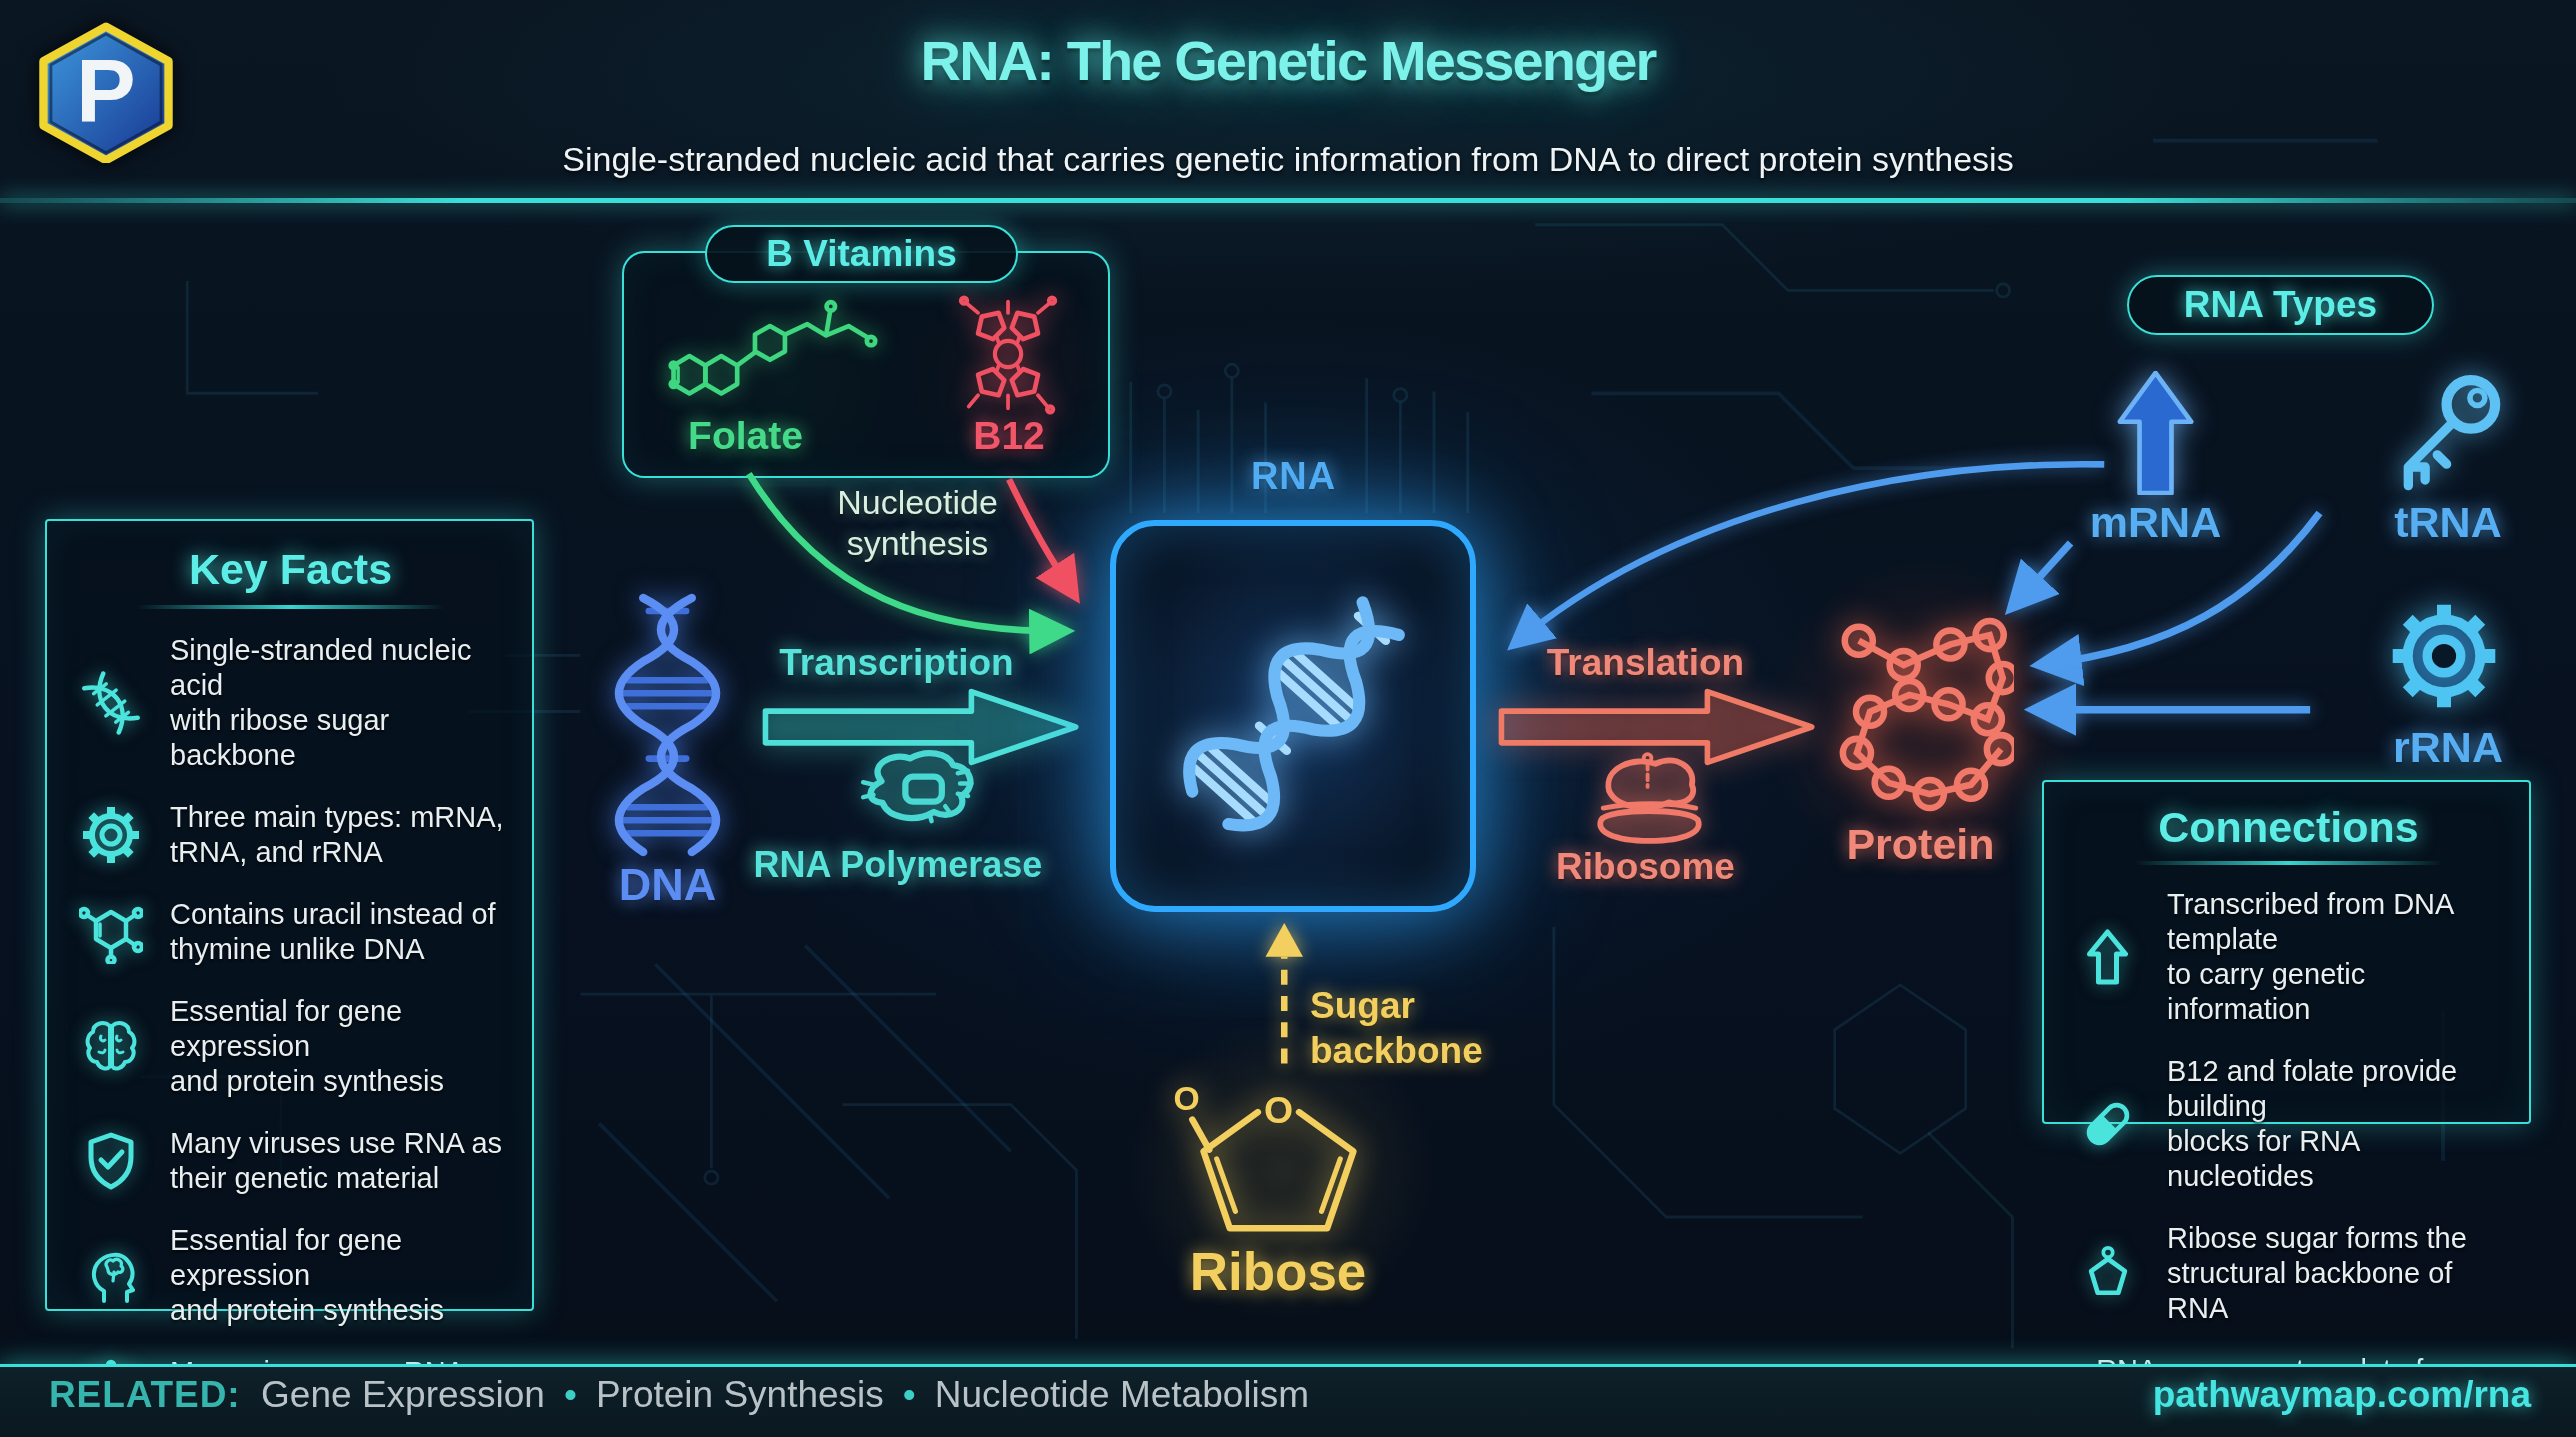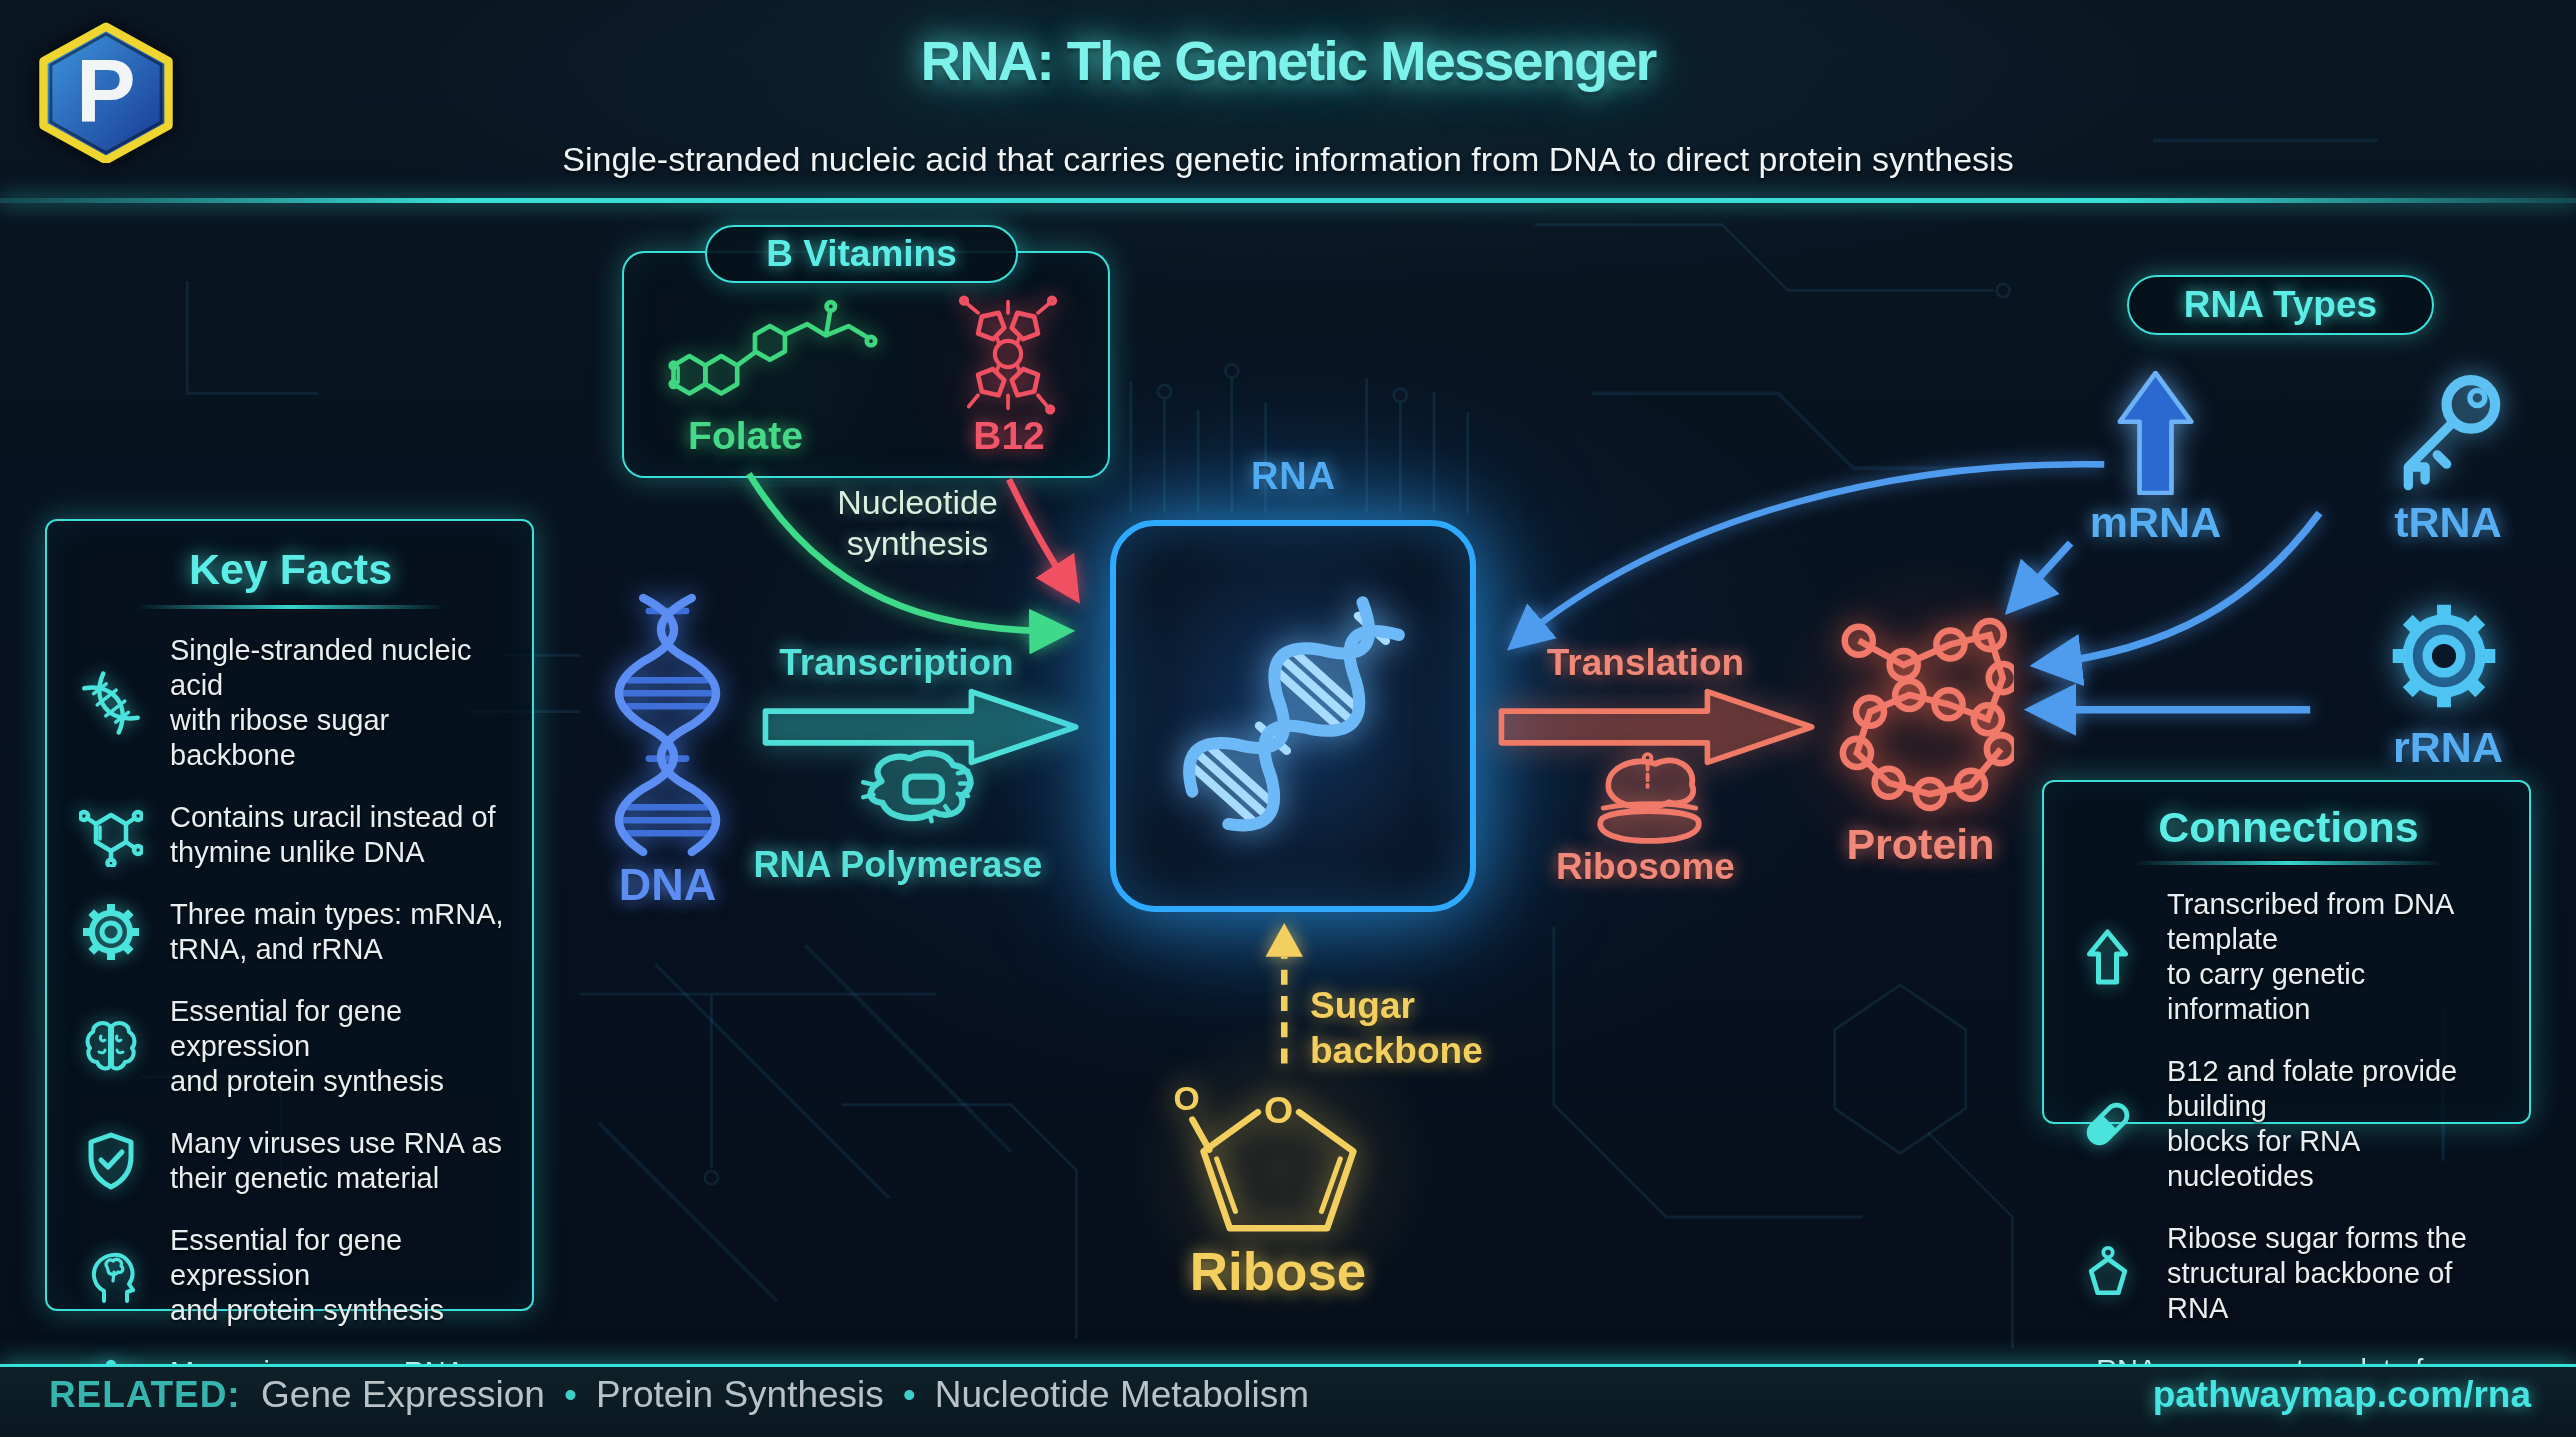--- a/index.html
+++ b/index.html
@@ -16,21 +16,21 @@
   
   .title{
     left:0;right:0;top:28px;text-align:center;font-size:56px;font-weight:bold;letter-spacing:-1.9px;
     color:#7df2ea;text-shadow:0 0 28px rgba(90,240,230,.85),0 0 66px rgba(90,240,230,.45),0 3.7px 2.8px rgba(0,0,0,.6);
   }
   .subtitle{left:0;right:0;top:140px;text-align:center;font-size:34px;color:#eef4f6;text-shadow:0 1.9px 3.7px rgba(0,0,0,.7);}
   .hdr-divider{left:0;right:0;top:198px;height:4.7px;
     background:linear-gradient(90deg,rgba(54,224,216,.25),#3ae0d8 18%,#3ae0d8 82%,rgba(54,224,216,.25));
     box-shadow:0 0 20.6px rgba(58,224,216,.8);}
   
-  .panel{background:rgba(6,18,28,.74);border:2.8px solid #3ae0d8;border-radius:12px;
+  .panel{background:rgba(6,18,28,.74);border:2.8px solid #3ae0d8;border-radius:4px;
     box-shadow:0 0 30px rgba(58,224,216,.35), inset 0 0 43px rgba(58,224,216,.06);}
   .panel-title{font-size:43px;font-weight:bold;color:#5ceee6;text-align:center;
     text-shadow:0 0 19px rgba(80,240,230,.8);}
   .tdiv{height:3.7px;background:linear-gradient(90deg,rgba(58,224,216,0),rgba(58,224,216,.95),rgba(58,224,216,0));border-radius:1.9px;}
   .row{display:flex;align-items:center;gap:24px;margin-bottom:27px;}
   .row-ic{flex:0 0 71px;display:flex;justify-content:center;}
   .row-tx{font-size:29px;line-height:35px;color:#e9eff1;text-shadow:0 1.9px 2.8px rgba(0,0,0,.7);}
   .icn{filter:drop-shadow(0 0 8.4px rgba(75,228,221,.55));}
   .pill{border:2.8px solid #3ae0d8;border-radius:41px;background:rgba(5,18,28,.92);
     display:flex;align-items:center;justify-content:center;
@@ -122,46 +122,46 @@
           <path d="M24 14 H40 M20 25 H44 M20 39 H44 M24 50 H40" stroke-width="3.5"></path>
         </g>
       </svg>
     </span>
     <span class="row-tx pre">Single-stranded nucleic acid
 with ribose sugar backbone</span>
   </div>
 
   <div class="row">
     <span class="row-ic">
+      <svg class="icn" width="64" height="64" viewBox="0 0 64 64" fill="none" stroke="#4be4dd">
+        <circle cx="32" cy="32" r="9" stroke-width="5"></circle>
+        <circle cx="32" cy="32" r="19" stroke-width="6"></circle>
+        <g stroke-width="8" stroke-linecap="butt">
+          <path d="M52 32 H60 M46.1 46.1 L51.8 51.8 M32 52 V60 M17.9 46.1 L12.2 51.8 M12 32 H4 M17.9 17.9 L12.2 12.2 M32 12 V4 M46.1 17.9 L51.8 12.2"></path>
+        </g>
+      </svg>
+    </span>
+    <span class="row-tx pre">Three main types: mRNA,
+tRNA, and rRNA</span>
+  </div>
+
+  <div class="row">
+    <span class="row-ic">
       <svg class="icn" width="64" height="64" viewBox="0 0 64 64" fill="none" stroke="#4be4dd" stroke-width="4.5" stroke-linecap="round" stroke-linejoin="round">
         <polygon points="32,12 47,21 47,39 32,48 17,39 17,21"></polygon>
         <path d="M21 24 V36" stroke-width="3.5"></path>
         <path d="M47 21 L56 15 M47 39 L56 45 M32 48 V57 M17 21 L8 15"></path>
         <circle cx="59" cy="13" r="4"></circle>
           <circle cx="59" cy="47" r="4"></circle>
           <circle cx="32" cy="60" r="3.5"></circle>
           <circle cx="5" cy="13" r="4"></circle>
       </svg>
     </span>
     <span class="row-tx pre">Contains uracil instead of
 thymine unlike DNA</span>
-  </div>
-
-  <div class="row">
-    <span class="row-ic">
-      <svg class="icn" width="64" height="64" viewBox="0 0 64 64" fill="none" stroke="#4be4dd">
-        <circle cx="32" cy="32" r="9" stroke-width="5"></circle>
-        <circle cx="32" cy="32" r="19" stroke-width="6"></circle>
-        <g stroke-width="8" stroke-linecap="butt">
-          <path d="M52 32 H60 M46.1 46.1 L51.8 51.8 M32 52 V60 M17.9 46.1 L12.2 51.8 M12 32 H4 M17.9 17.9 L12.2 12.2 M32 12 V4 M46.1 17.9 L51.8 12.2"></path>
-        </g>
-      </svg>
-    </span>
-    <span class="row-tx pre">Three main types: mRNA,
-tRNA, and rRNA</span>
   </div>
 
   <div class="row">
     <span class="row-ic">
       <svg class="icn" width="64" height="64" viewBox="0 0 64 64" fill="none" stroke="#4be4dd" stroke-width="4" stroke-linecap="round" stroke-linejoin="round">
         <path d="M31 12 C24 6 14 10 14 18 C8 21 7 30 11 34 C7 39 11 48 18 48 C20 54 28 57 31 52 Z"></path>
         <path d="M33 12 C40 6 50 10 50 18 C56 21 57 30 53 34 C57 39 53 48 46 48 C44 54 36 57 33 52 Z"></path>
         <path d="M22 22 C20 26 24 28 26 26 M38 22 C36 26 40 28 42 26 M20 38 C24 40 26 38 26 36 M44 38 C40 40 38 38 38 36" stroke-width="3"></path>
       </svg>
     </span>

